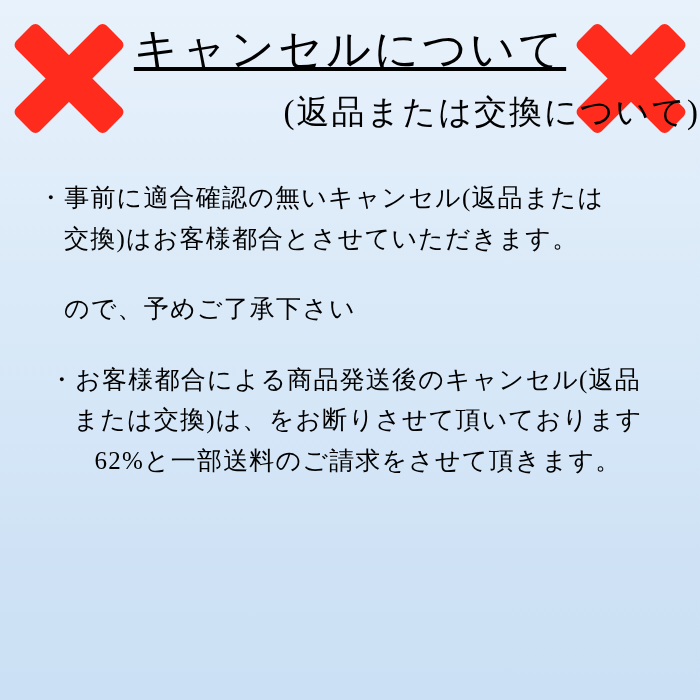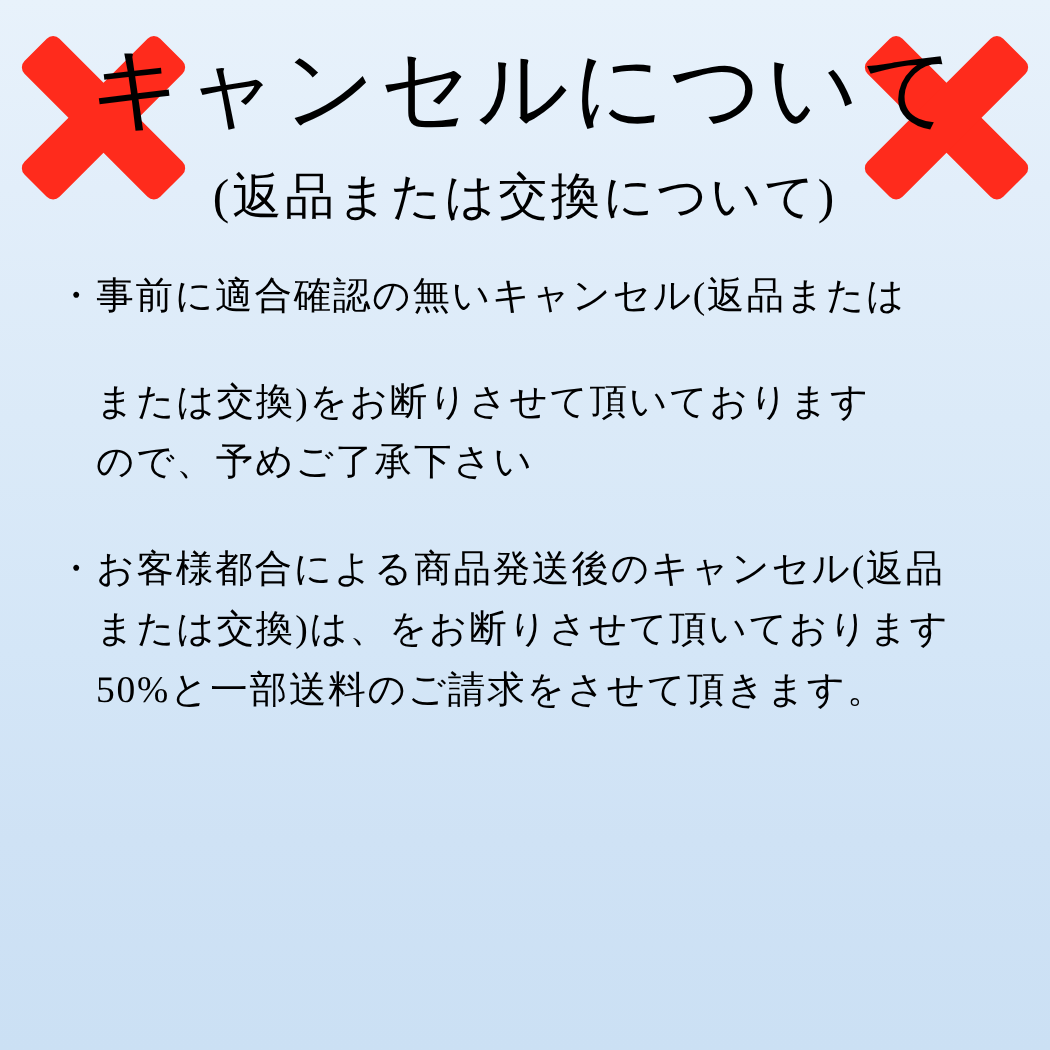--- a/index.html
+++ b/index.html
@@ -54,50 +54,52 @@
   .x-mark .bar.b2 { transform: rotate(-45deg); }
 
   #title-block {
     position: absolute;
     left: 0;
     right: 0;
     top: 22px;
     text-align: center;
   }
   #title-main {
-    font-size: 60px;
+    font-size: 44px;
     letter-spacing: 3px;
     color: #000000;
     line-height: 1.25;
     font-weight: normal;
     margin: 0;
+    text-decoration: underline;
   }
   #title-sub {
     font-size: 33px;
     letter-spacing: 2px;
     color: #000000;
     line-height: 1.3;
     margin: 14px 0 0 0;
     font-weight: normal;
+    text-align: right;
   }
 
   
   #list {
     position: absolute;
     top: 178px;
     left: 0;
     right: 0;
     padding: 0 48px 0 38px;
     box-sizing: border-box;
   }
 
   .item {
     margin-bottom: 30px;
   }
-  .item:last-child { margin-bottom: 0; }
+  .item:last-child { margin-bottom: 0; text-align: center; }
 
   .line {
     display: block;
     font-size: 25px;
     letter-spacing: 1.2px;
     color: #000000;
     line-height: 1.62;
     white-space: nowrap;
   }
   .line.indent {
@@ -125,28 +127,28 @@
       <h1 id="title-main">キャンセルについて</h1>
       <h2 id="title-sub">(返品または交換について)</h2>
     </div>
 
   </div>
 
   <div id="list">
 
     <div class="item">
       <span class="line">・事前に適合確認の無いキャンセル(返品または</span>
+      <span class="line indent">交換)はお客様都合とさせていただきます。</span>
     </div>
 
     <div class="item">
-      <span class="line indent">または交換)をお断りさせて頂いております</span>
       <span class="line indent">ので、予めご了承下さい</span>
     </div>
 
     <div class="item">
       <span class="line">・お客様都合による商品発送後のキャンセル(返品</span>
       <span class="line indent">または交換)は、をお断りさせて頂いております</span>
-      <span class="line indent">50%と一部送料のご請求をさせて頂きます。</span>
+      <span class="line indent">62%と一部送料のご請求をさせて頂きます。</span>
     </div>
 
   </div>
 
 </div>
 
 </body></html>

